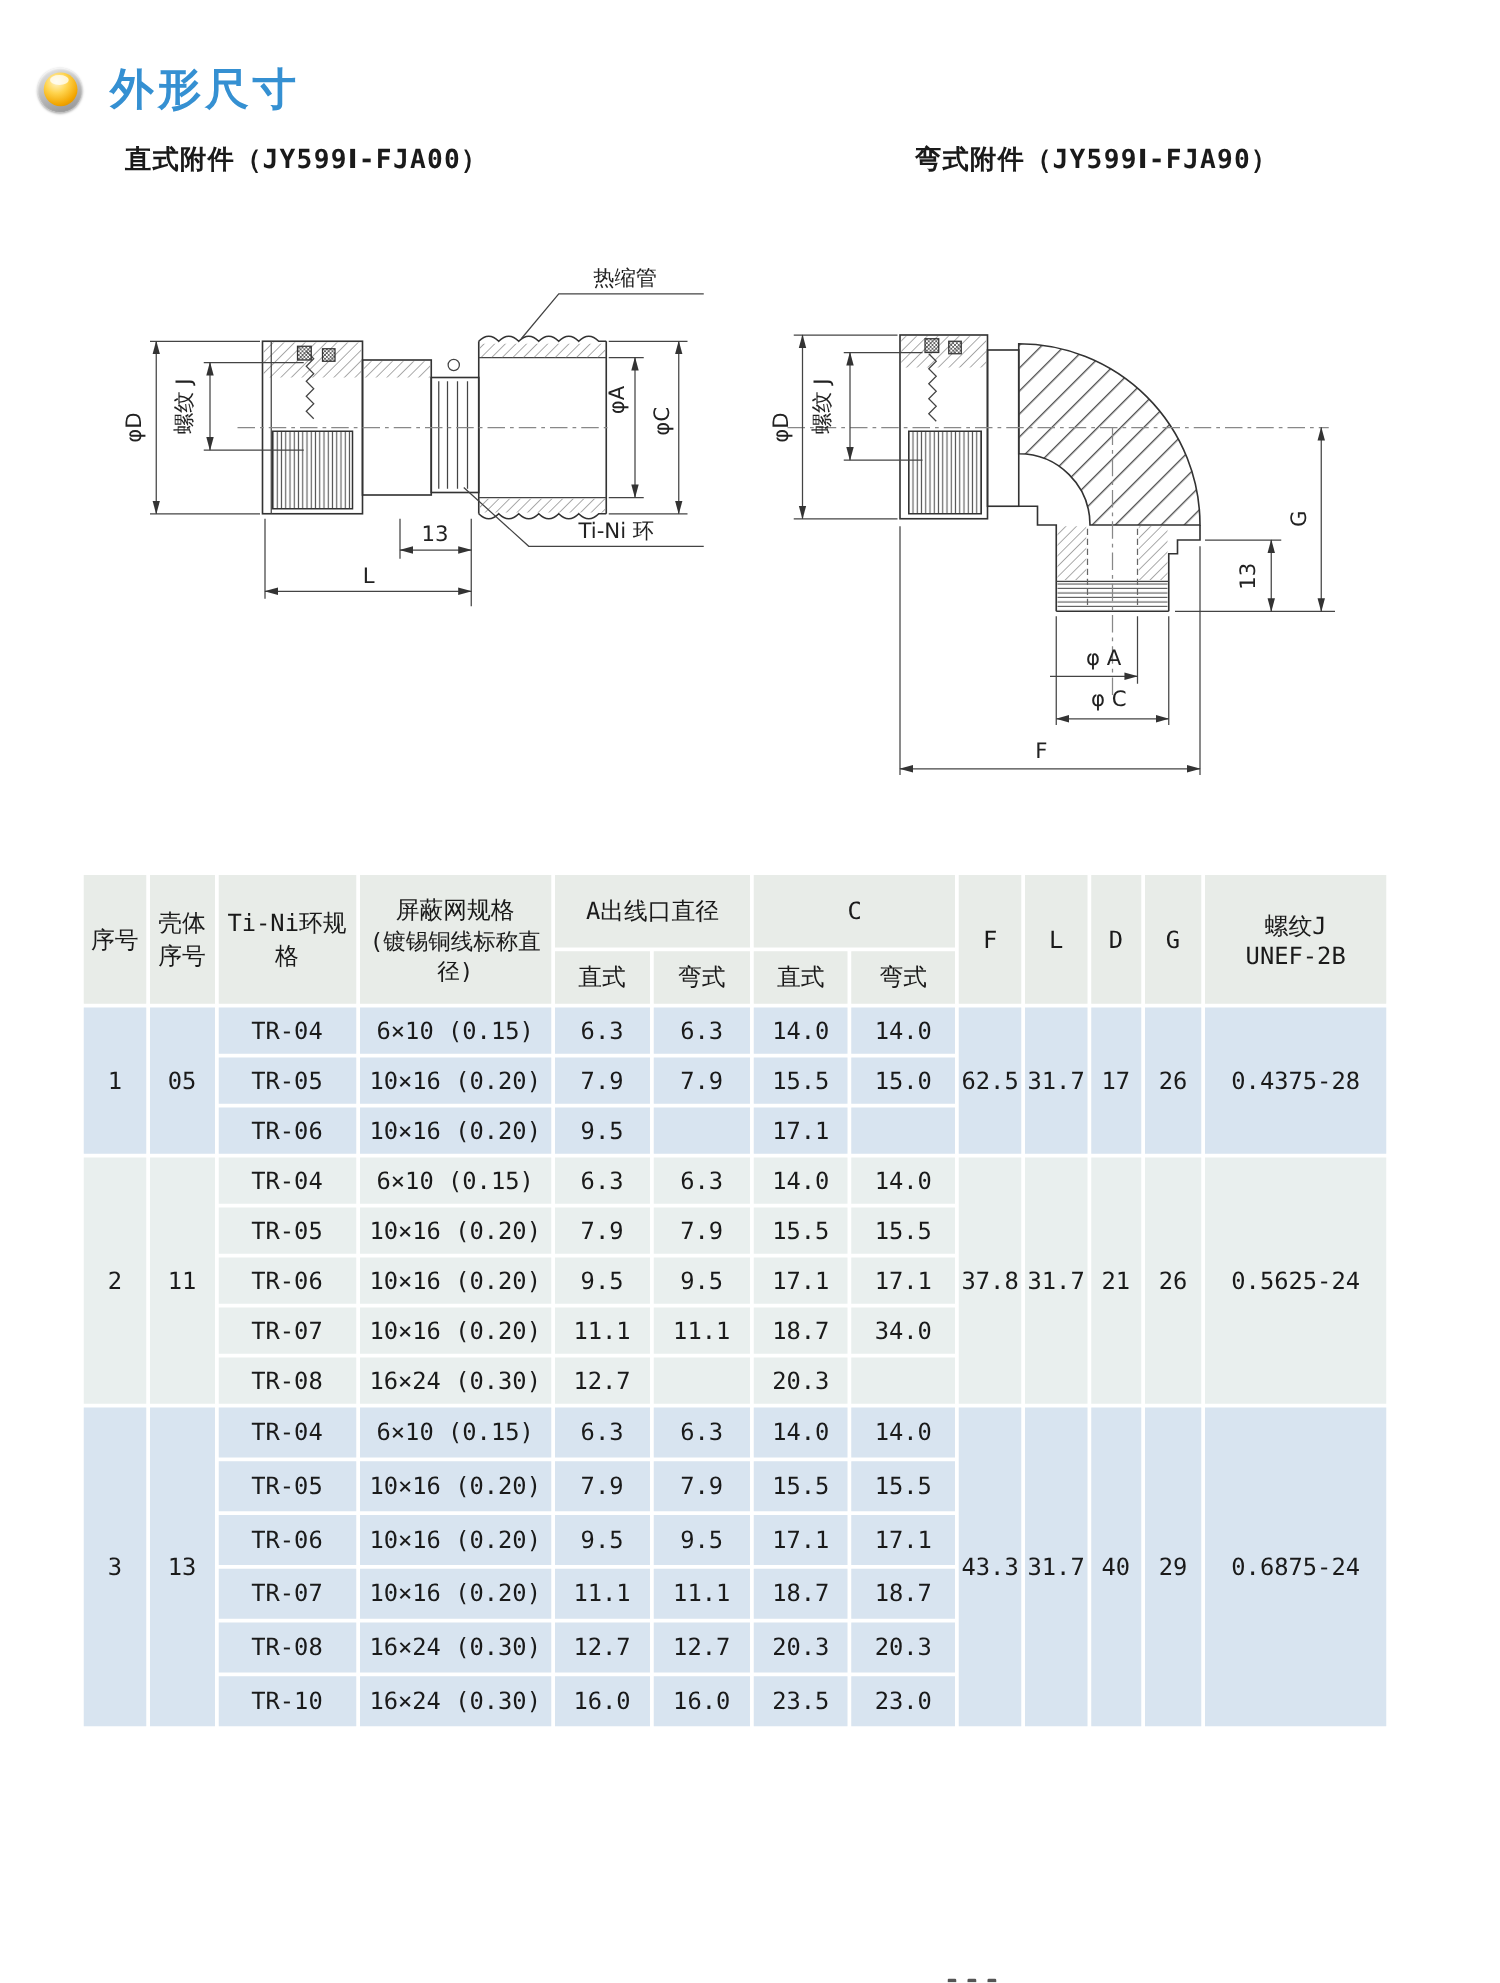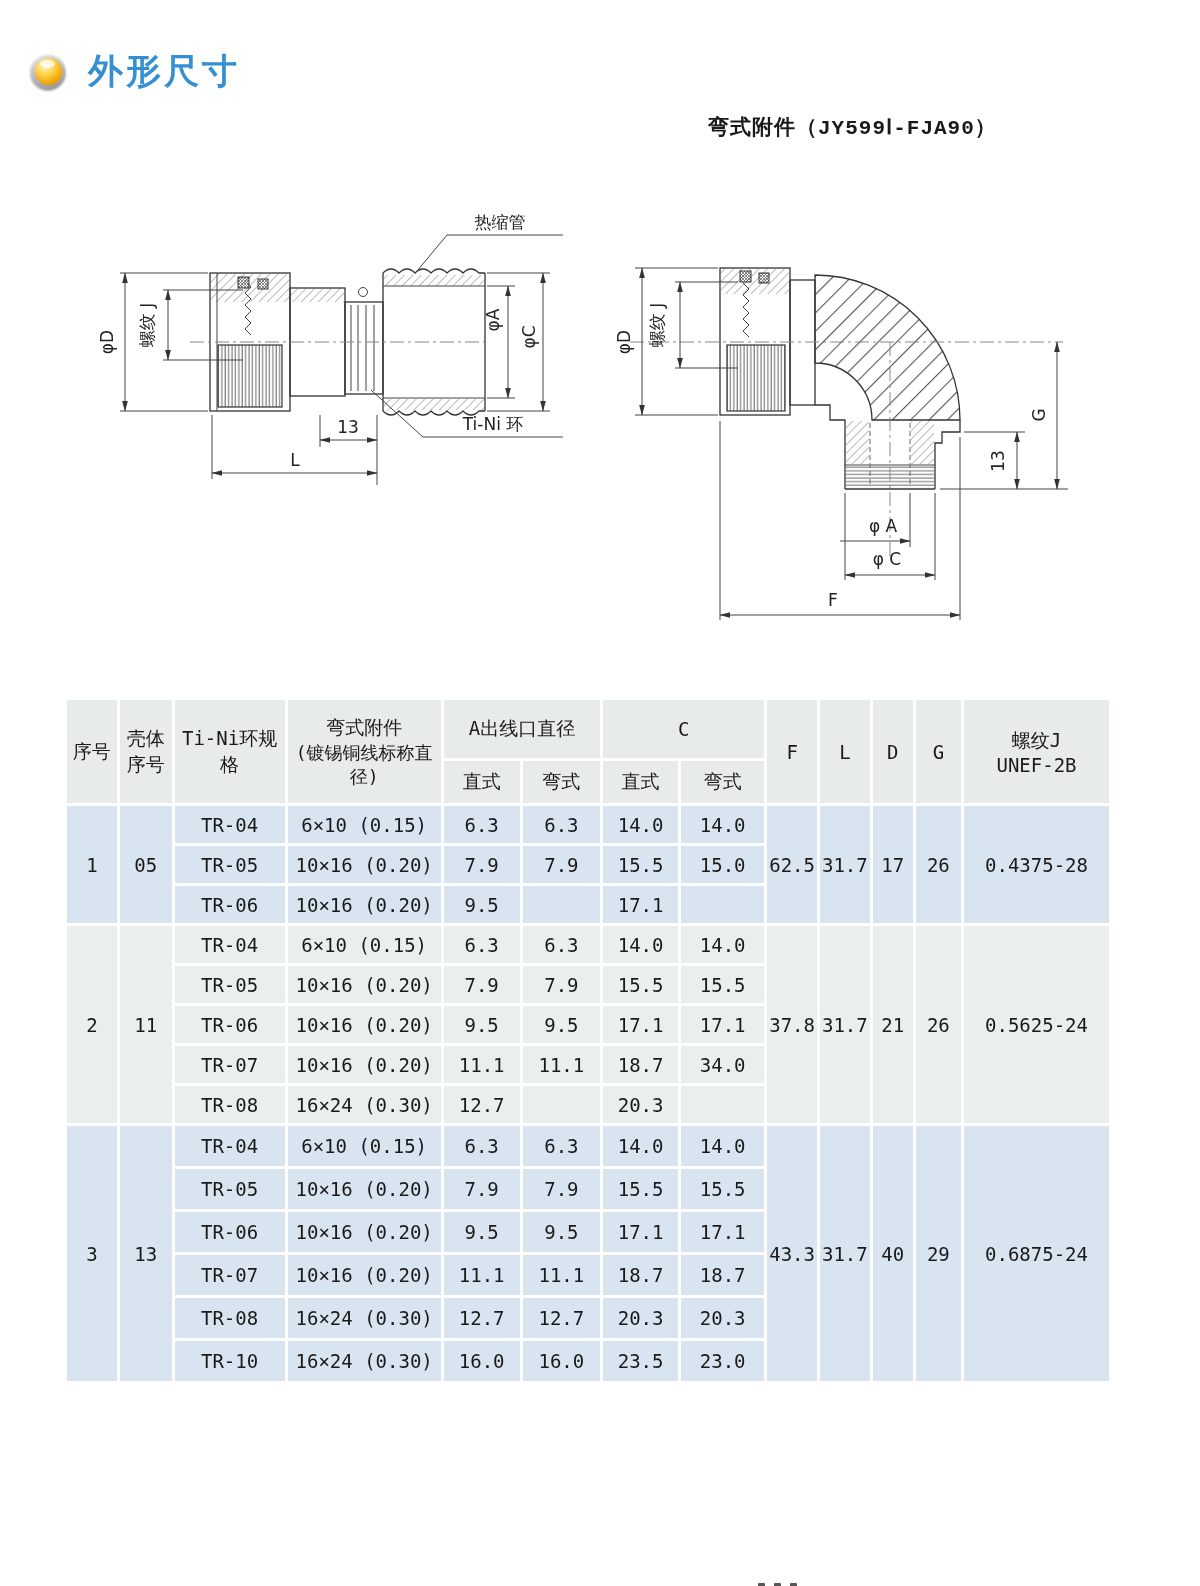--- a/index.html
+++ b/index.html
@@ -13,21 +13,21 @@
        box-shadow:inset 0 1px 2px #fff,0 1px 2px rgba(0,0,0,.35);}
   .orb-core{width:27px;height:27px;border-radius:50%;
        background:radial-gradient(circle at 38% 28%,#fff6d0 0%,#ffd44e 35%,#f2a500 70%,#c87e00 100%);
        position:relative;}
   .orb-core:after{content:"";position:absolute;left:5px;top:2px;width:15px;height:8px;border-radius:50%;
        background:rgba(255,255,255,.75);}
   #sec-title{font-size:35px;font-weight:bold;color:#3590d2;letter-spacing:3px;}
   .caption{position:absolute;top:113px;font-size:21px;font-weight:600;letter-spacing:1px;
         font-family:"DejaVu Sans Mono","DejaVu Sans",sans-serif;}
   #cap-left{left:100px;}
-  #cap-right{left:708px;font-family:Liberation Mono, monospace;}
+  #cap-right{left:732px;}
   
   #dia-left{position:absolute;left:95px;top:185px;}
   #dia-right{position:absolute;left:590px;top:225px;}
   svg .oln{stroke:#333;stroke-width:1.3;fill:none;}
   svg .thin{stroke:#444;stroke-width:1;fill:none;}
   svg .dim{stroke:#444;stroke-width:1;fill:none;}
   svg .cline{stroke:#888;stroke-width:1;fill:none;stroke-dasharray:14 4 3 4;}
   svg .dash{stroke:#666;stroke-width:1;fill:none;stroke-dasharray:5 3;}
   svg text{font-family:"DejaVu Sans","Liberation Sans",sans-serif;font-size:17px;fill:#222;}
   
@@ -49,20 +49,21 @@
 <body>
 
 <div id="page">
 
   <div id="sec-head">
     <span class="orb">
         <span class="orb-core"></span>
       </span>
     <span id="sec-title">外形尺寸</span>
   </div>
+  <div id="cap-left" class="caption">直式附件（JY599Ⅰ-FJA00）</div>
   <div id="cap-right" class="caption">弯式附件（JY599Ⅰ-FJA90）</div>
 
   <svg id="dia-left" width="470" height="330" viewBox="0 0 470 330">
     <defs>
       <marker id="ma" viewBox="0 0 10 7" refX="9.5" refY="3.5" markerWidth="11" markerHeight="8" orient="auto-start-reverse">
         <path d="M0,0.8 L10,3.5 L0,6.2 Z" fill="#333"></path>
       </marker>
       <pattern id="hatch" width="6" height="6" patternTransform="rotate(45)" patternUnits="userSpaceOnUse">
         <line x1="0" y1="0" x2="0" y2="6" stroke="#777" stroke-width="1"></line>
       </pattern>
@@ -232,21 +233,21 @@
     </colgroup>
     <thead>
       <tr class="h1">
         <th class="hd" rowspan="2">序号</th>
         <th class="hd" rowspan="2">
           <div>壳体</div>
           <div>序号</div>
         </th>
         <th class="hd" rowspan="2">Ti-Ni环规格</th>
         <th class="hd" rowspan="2">
-          <div>弯式附件</div>
+          <div>屏蔽网规格</div>
           <div class="sub">(镀锡铜线标称直径)</div>
         </th>
         <th class="hd" colspan="2">A出线口直径</th>
         <th class="hd" colspan="2">C</th>
         <th class="hd" rowspan="2">F</th>
         <th class="hd" rowspan="2">L</th>
         <th class="hd" rowspan="2">D</th>
         <th class="hd" rowspan="2">G</th>
         <th class="hd" rowspan="2">
           <div>螺纹J</div>

